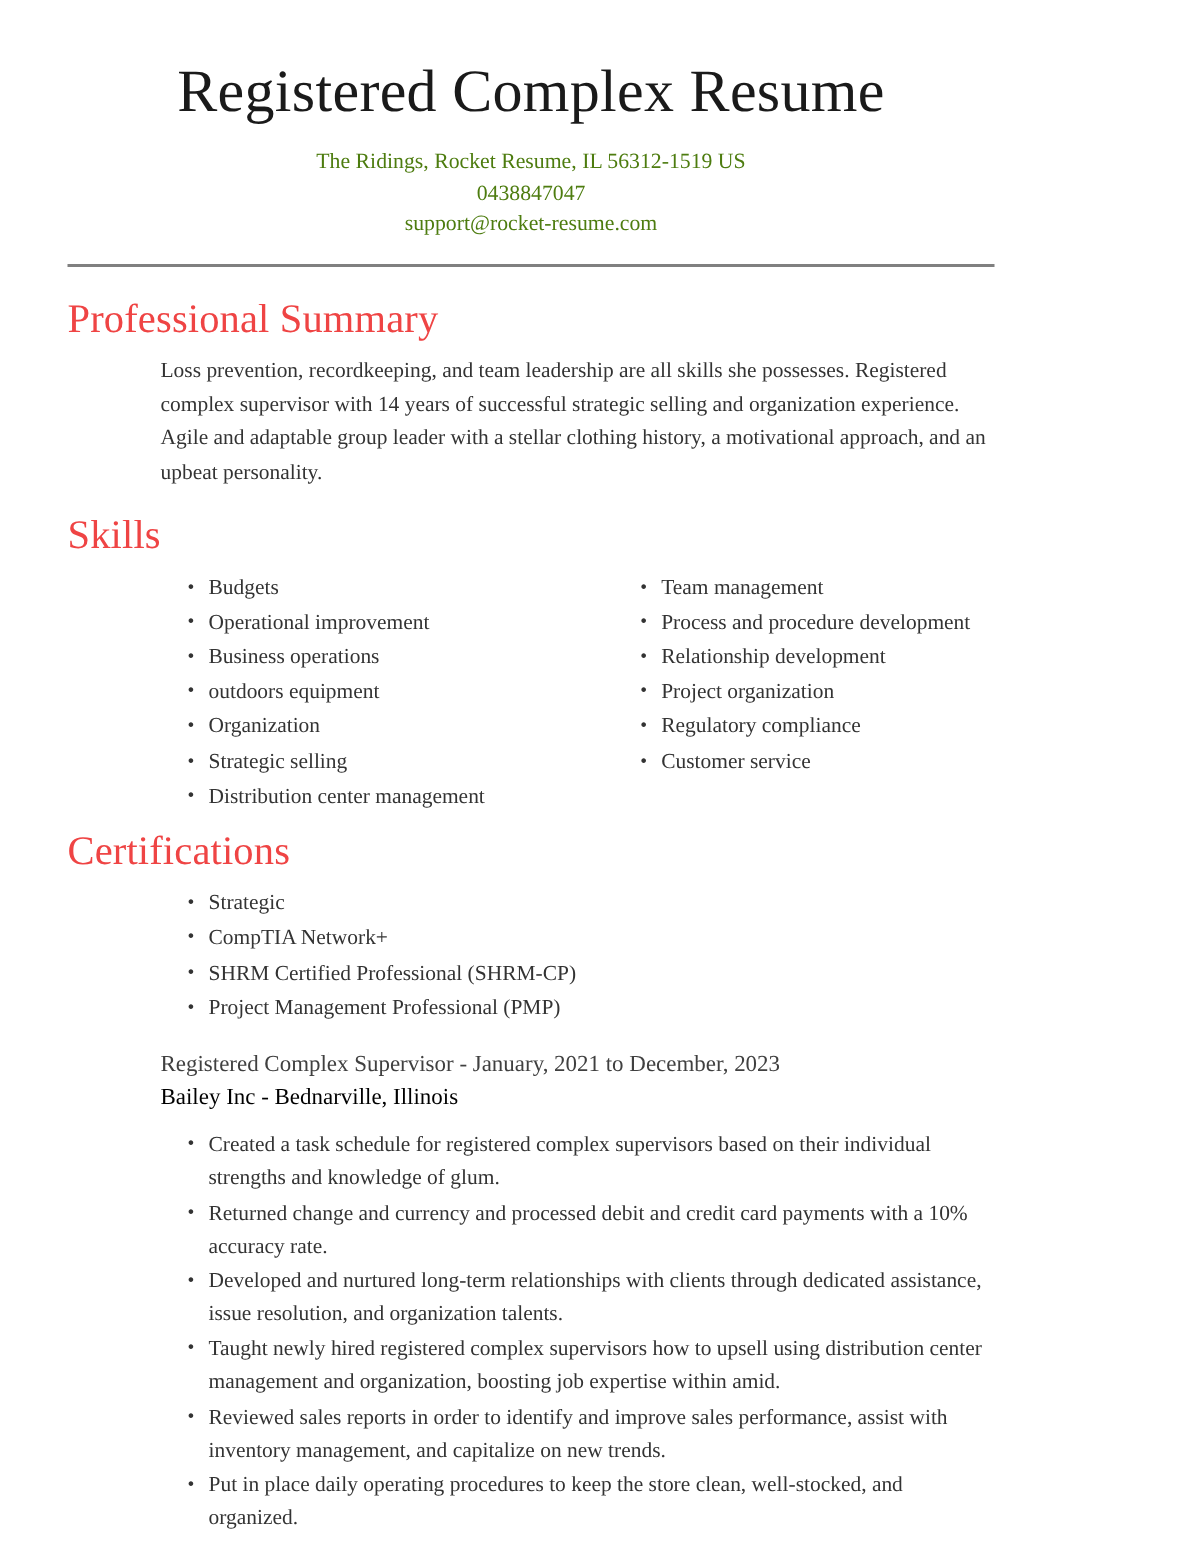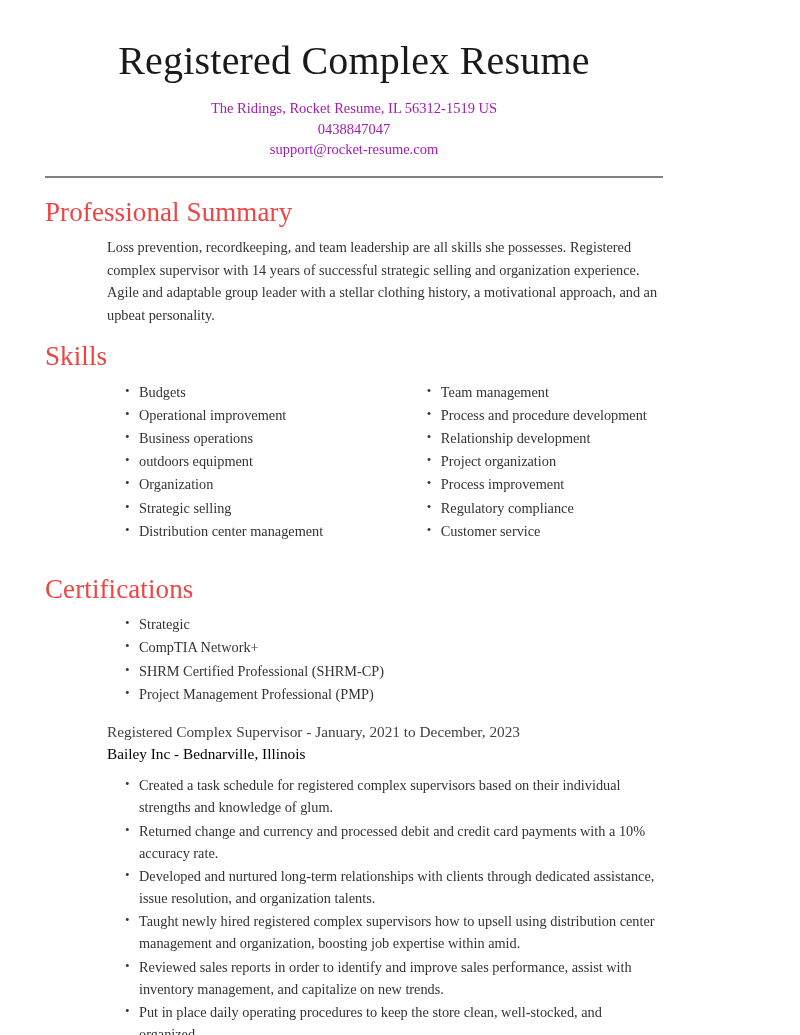--- a/index.html
+++ b/index.html
@@ -31,21 +31,21 @@
     font-weight: 400;
     color: #1a1a1a;
     letter-spacing: 0.2px;
     line-height: 1.15;
     margin: 8px 0 14px 0;
   }
   .contact-block {
     text-align: center;
     font-size: 14.5px;
     line-height: 1.42;
-    color: #a21caf;
+    color: #4d7c0f;
     margin-bottom: 16px;
   }
   .contact-line { display: block; }
 
   .header-rule {
     border: 0;
     border-top: 2px solid #808080;
     margin: 0 0 18px 0;
     width: 100%;
   }
@@ -97,21 +97,21 @@
     font-size: 13px;
     color: #333333;
     line-height: 1.62;
   }
 
   
   .skills-columns {
     display: flex;
     gap: 12px;
     padding-left: 62px;
-    margin-bottom: 30px;
+    margin-bottom: 8px;
   }
   .skills-col { width: 50%; box-sizing: border-box; }
   .skills-col.right { padding-left: 18px; }
   .skills-col ul.bullets { padding-left: 18px; }
 
   
   .certs-body {
     padding-left: 62px;
     margin-bottom: 16px;
   }
@@ -172,21 +172,20 @@
             <li>Strategic selling</li>
             <li>Distribution center management</li>
           </ul>
       </div>
       <div class="skills-col right">
         <ul class="bullets">
             <li>Team management</li>
             <li>Process and procedure development</li>
             <li>Relationship development</li>
             <li>Project organization</li>
-            <li>Process improvement</li>
             <li>Regulatory compliance</li>
             <li>Customer service</li>
           </ul>
       </div>
     </div>
   </section>
 
   <section class="section">
     <h2 class="section-heading">Certifications</h2>
     <div class="certs-body">

